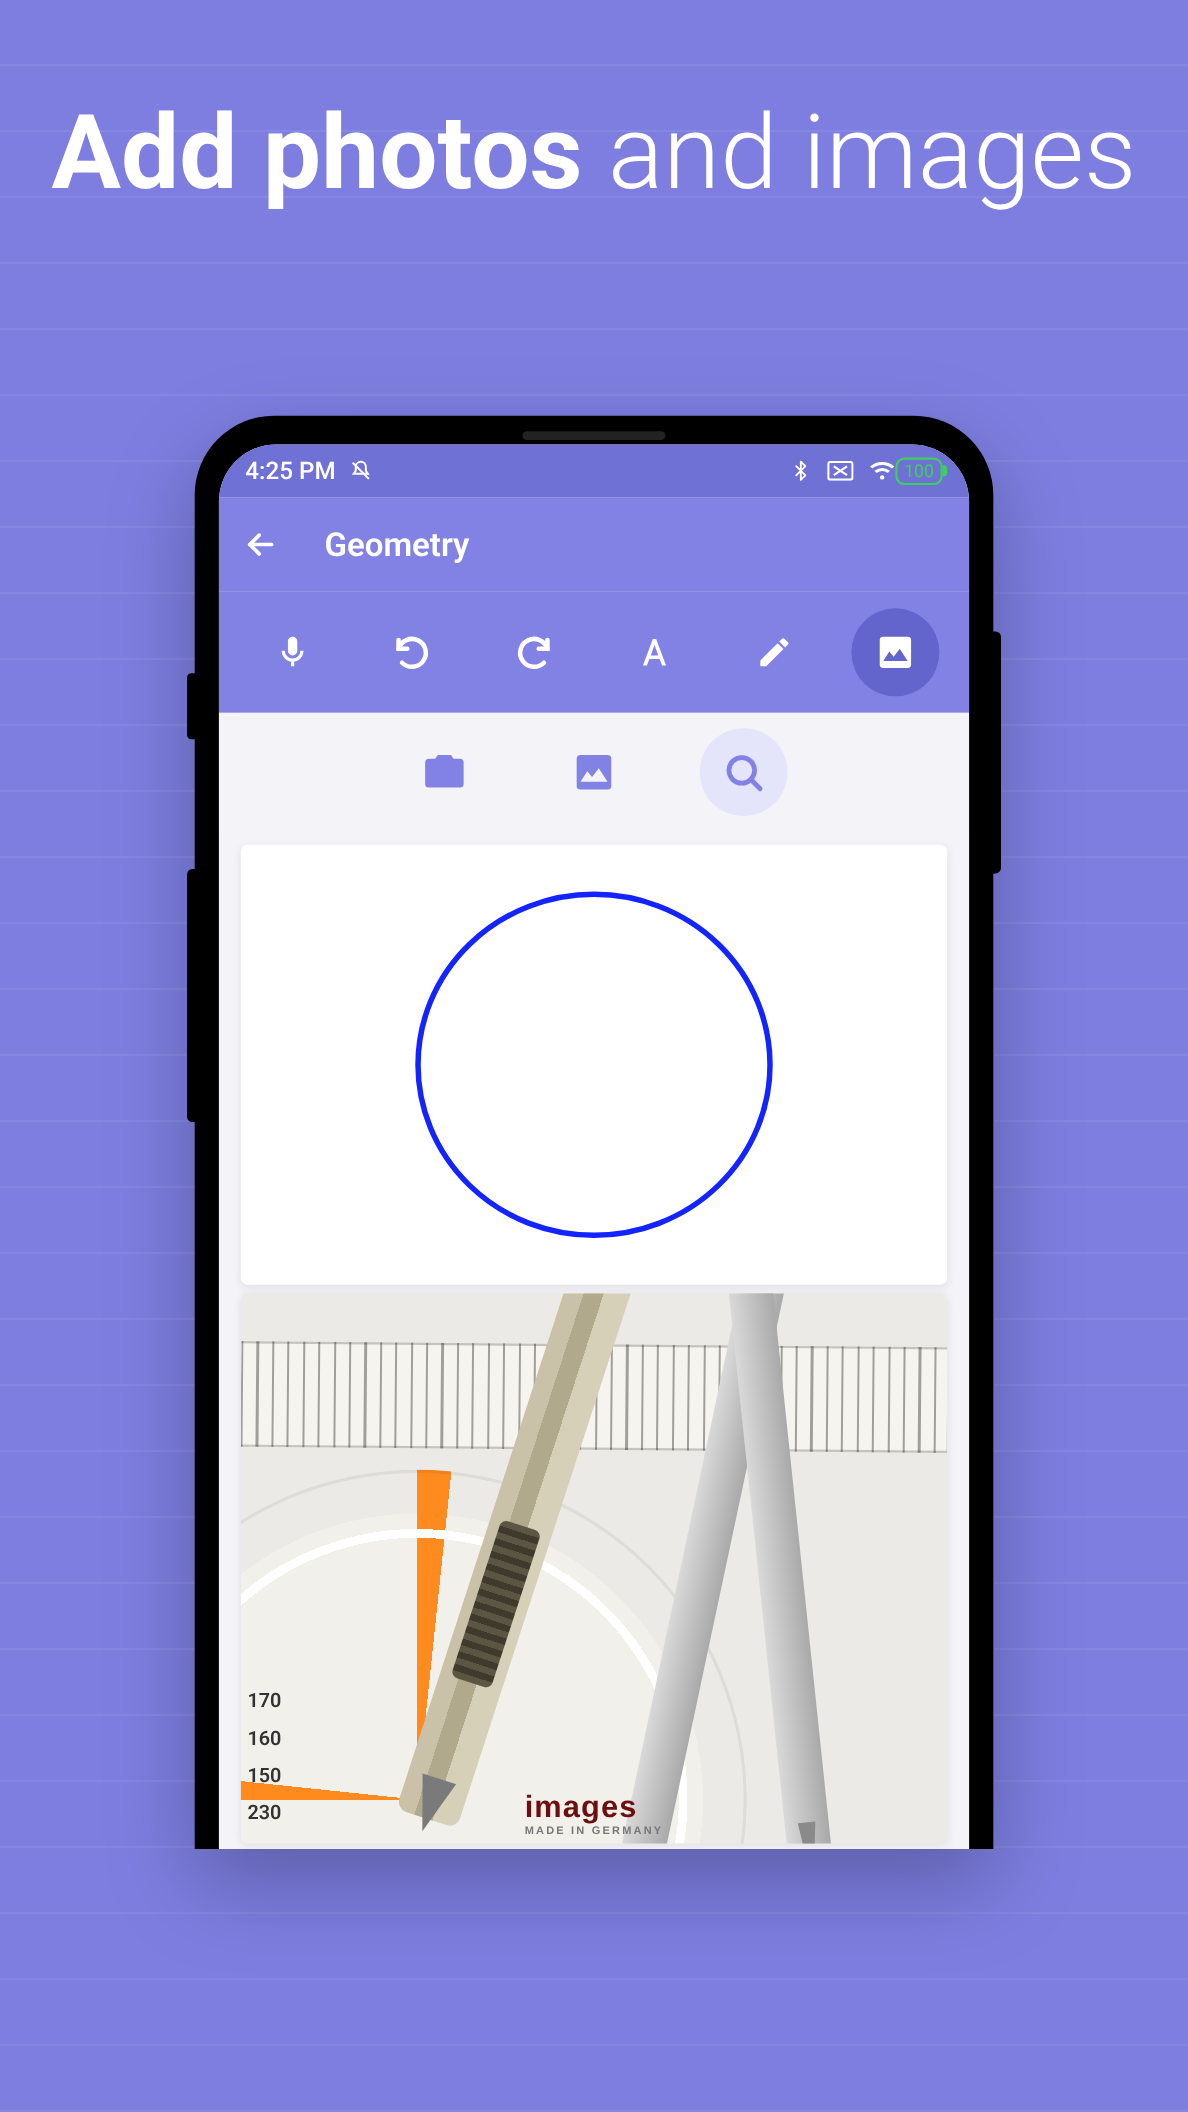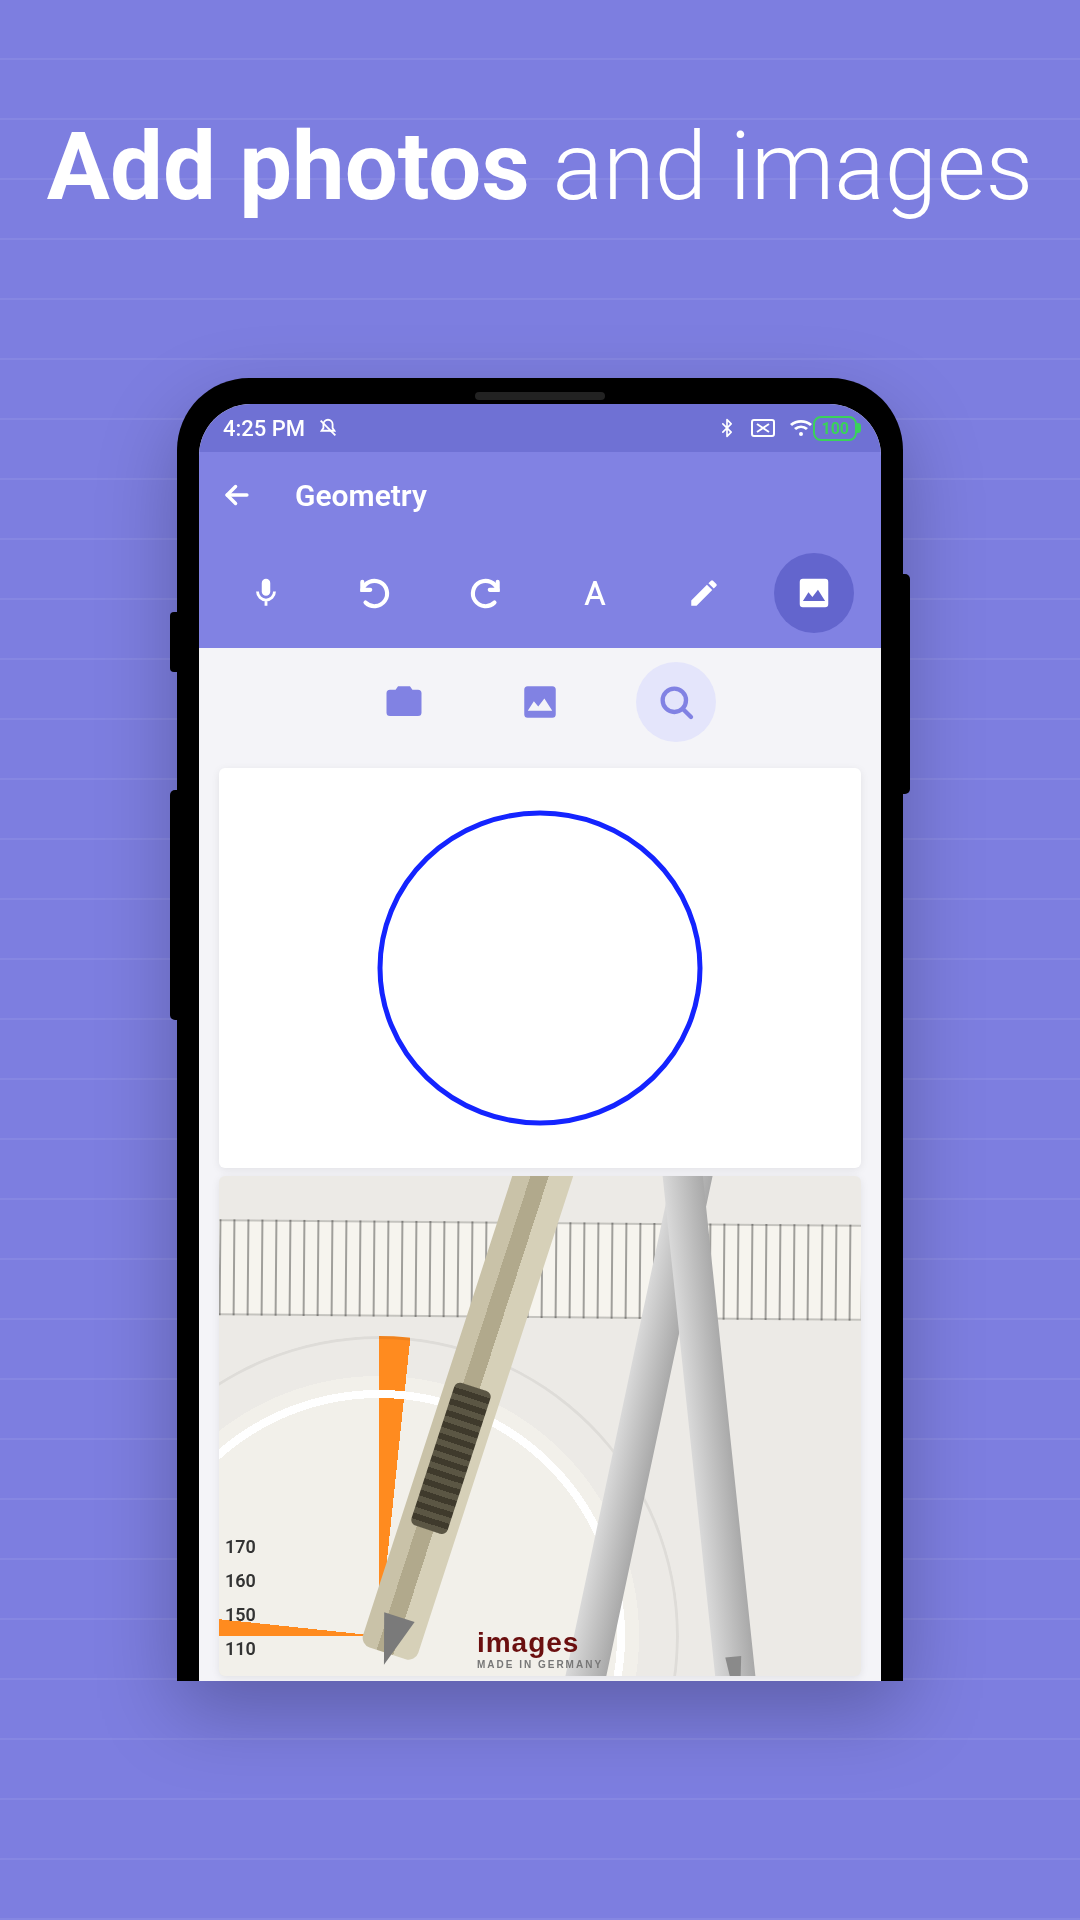--- a/index.html
+++ b/index.html
@@ -24,21 +24,20 @@
 
   .headline {
     position: absolute;
     top: 88px;
     left: 0; right: 0;
     text-align: center;
     color: #ffffff;
     font-size: 94px;
     line-height: 1.1;
     font-weight: 300;
-    margin-top: 28px;
   }
   .headline .bold { font-weight: 700; }
 
   
   .phone {
     position: absolute;
     top: 378px;
     left: 50%;
     transform: translateX(-50%);
     width: 726px;
@@ -80,21 +79,21 @@
     padding: 0 24px;
     color: #fff;
     font-size: 22px;
     font-weight: 500;
   }
   .status .spacer { flex: 1; }
   .status .ic { margin-left: 14px; display:inline-flex; align-items:center; }
   .battery {
     display: inline-flex; align-items: flex-end;
     border: 2px solid #3ad25a; border-radius: 8px;
-    padding: 1px 6px; color:#3ad25a; font-size:16px; font-weight:700;
+    padding: 1px 6px; color:#3ad25a; font-size:16px; font-weight:400;
     position: relative; 
   }
   .battery::after{
     content:""; position:absolute; right:-6px; top:50%; transform:translateY(-50%);
     width:4px; height:10px; background:#3ad25a; border-radius:0 3px 3px 0;
   }
 
   
   .appbar {
     height: 86px;
@@ -345,21 +344,21 @@
       </div>
 
       <div class="card photo-card">
         <div class="photo-scene">
           <div class="ruler"></div>
           <div class="protractor"></div>
           <div class="prot-labels">
             <div>170</div>
             <div>160</div>
             <div>150</div>
-            <div>110</div>
+            <div>230</div>
           </div>
           <div class="compass-l"></div>
           <div class="compass-r">
               <div class="needle"></div>
             </div>
           <div class="pen">
             <div class="grip"></div>
               <div class="tip"></div>
           </div>
           <div class="brand">

